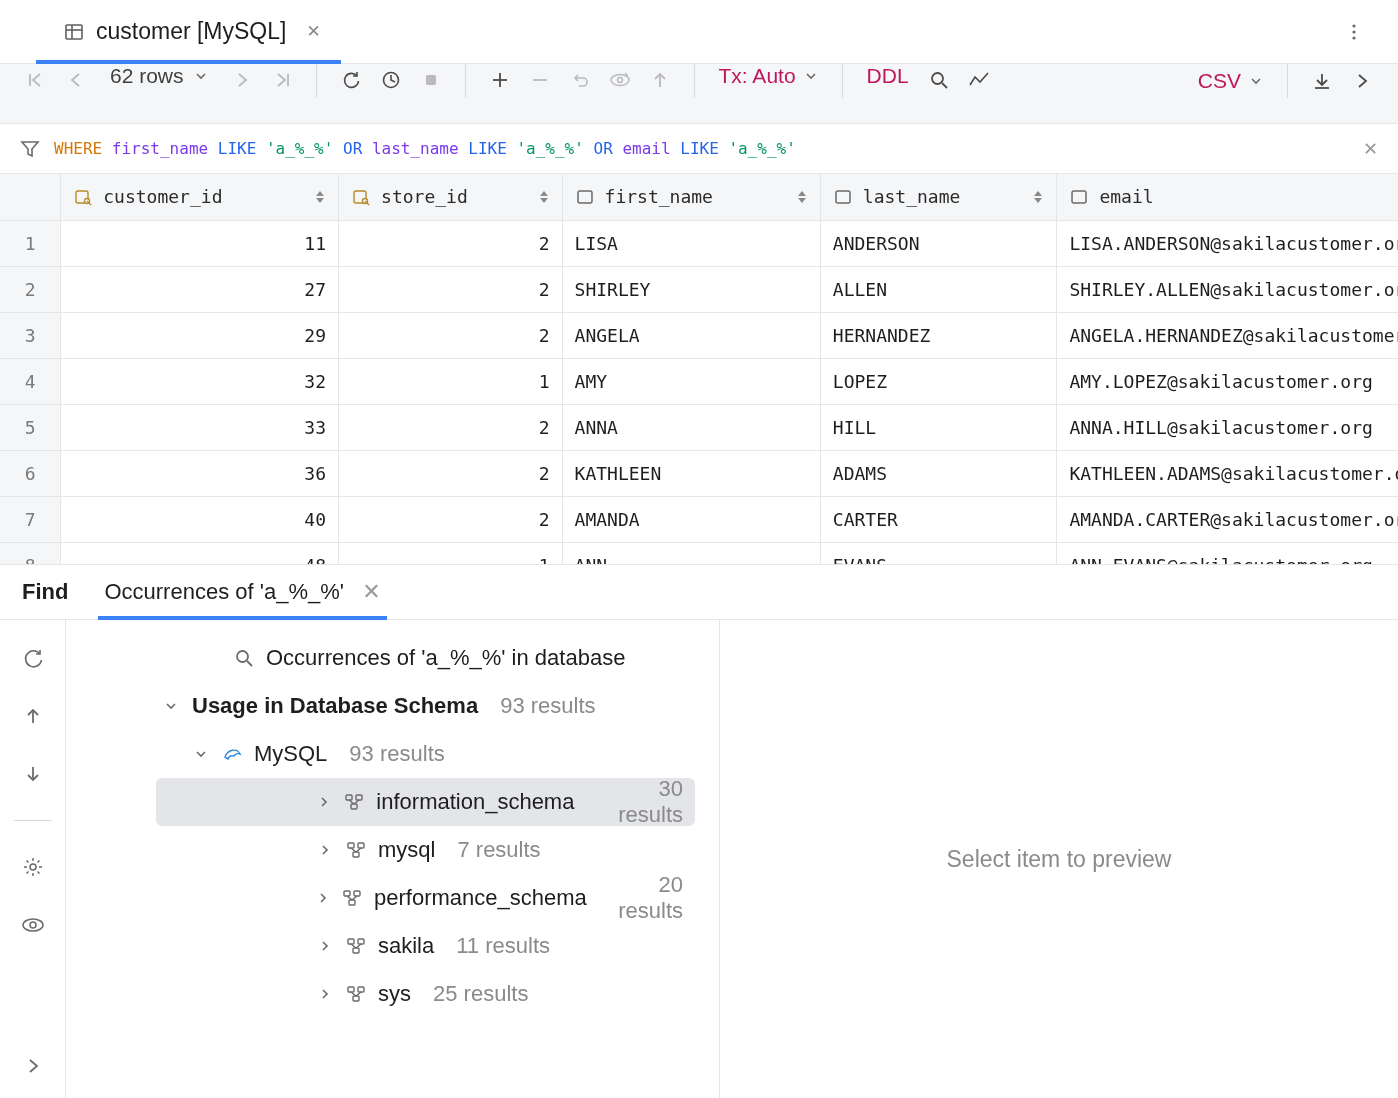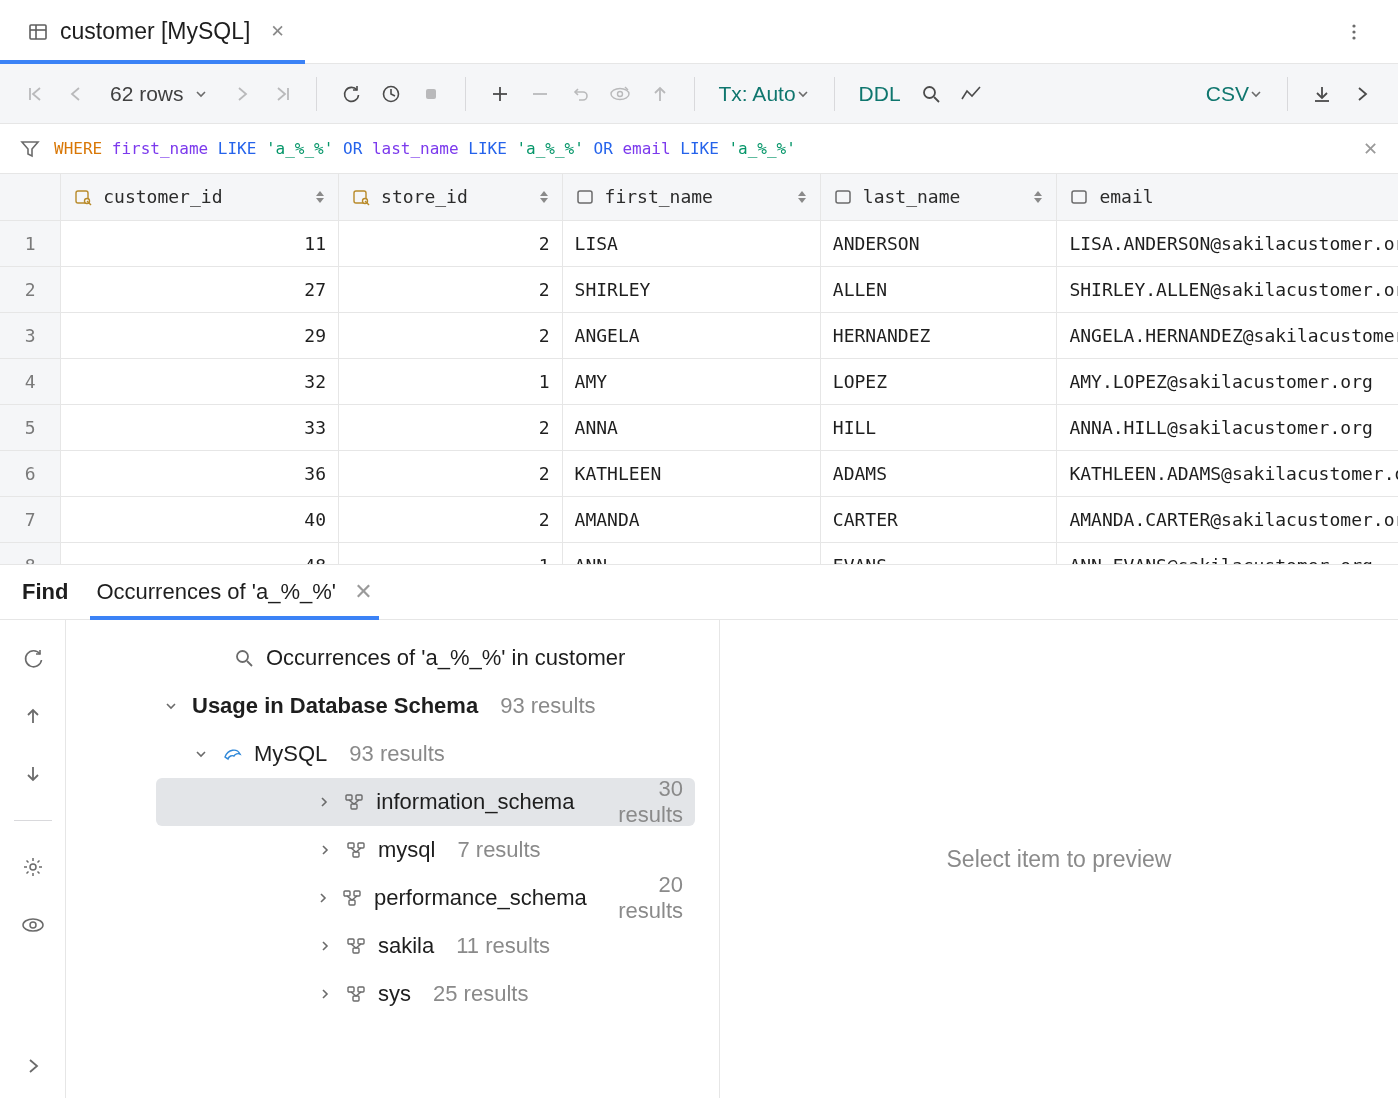--- a/index.html
+++ b/index.html
@@ -14,20 +14,21 @@
   }
   .mono { font-family: "SF Mono", "Menlo", "Consolas", monospace; }
 
   
   .tabbar {
     height: 64px;
     display: flex;
     align-items: center;
     border-bottom: 1px solid #e6e6e6;
     position: relative;
+    padding-left: 36px;
   }
   .tab {
     display: flex;
     align-items: center;
     gap: 12px;
     padding: 0 20px 0 28px;
     height: 100%;
     position: relative;
   }
   .tab.active::after {
@@ -41,30 +42,30 @@
   .tab-close { color: #8a8a8a; font-size: 17px; cursor: pointer; margin-left: 8px; }
   .tabbar .menu-dots { margin-left: auto; margin-right: 28px; color: #6b6b6b; cursor: pointer; }
   svg { display: block; }
 
   
   .toolbar {
     height: 60px;
     background: #f5f6f8;
     border-bottom: 1px solid #e6e6e6;
     display: flex;
-    align-items: center;
+    align-items: flex-start;
     padding: 0 20px;
     gap: 8px;
     color: #4b4b4b;
   }
   .toolbar .sep { width: 1px; height: 34px; background: #d9d9dc; margin: 0 10px; }
   .ticon { width: 32px; height: 32px; display:flex; align-items:center; justify-content:center; cursor:pointer; }
   .ticon.disabled { opacity: .35; cursor: default; }
   .rowcount { display:flex; align-items:center; gap:10px; font-size: 21px; color: #404040; padding: 0 10px; cursor:pointer; }
-  .txlabel { font-size: 21px; color: #0f766e; padding: 0 6px; display:flex; align-items:center; cursor:pointer; }
+  .txlabel { font-size: 21px; color: #be185d; padding: 0 6px; display:flex; align-items:center; gap:8px; cursor:pointer; }
   .right-tools { margin-left:auto; display:flex; align-items:center; gap:8px; }
 
   
   .filterbar {
     height: 50px;
     display: flex;
     align-items: center;
     padding: 0 20px;
     border-bottom: 1px solid #e6e6e6;
     gap: 14px;
@@ -111,21 +112,21 @@
     height: 534px;
     display: flex;
     flex-direction: column;
   }
   .bottom-tabs {
     height: 55px;
     border-bottom: 1px solid #e6e6e6;
     display:flex;
     align-items:center;
     padding: 0 22px;
-    gap: 28px;
+    gap: 36px;
   }
   .bottom-tabs .btab { font-size: 22px; color:#1e1e1e; cursor:pointer; position:relative; height:100%; display:flex; align-items:center; }
   .bottom-tabs .btab.findlabel { font-weight: 700; }
   .bottom-tabs .btab.active::after {
     content:""; position:absolute; left:-6px; right:-6px; bottom:-1px; height:4px; background:#3b82f6;
   }
   .btn-close-b { color:#9a9a9a; margin-left:6px; cursor:pointer; }
   .bottom-body { flex:1; display:flex; overflow:hidden; }
   .side-icons {
     width: 66px;
@@ -537,21 +538,21 @@
           </svg>
         </span>
     </div>
 
     <div class="tree-col">
       <div class="tree-row tree-head-row">
         <svg width="20" height="20" viewBox="0 0 20 20" fill="none" stroke="#6b6b6b" stroke-width="1.8">
             <circle cx="8.5" cy="8.5" r="5.5"></circle>
             <line x1="13" y1="13" x2="18" y2="18"></line>
           </svg>
-        <span class="tree-label">Occurrences of 'a_%_%' in customer</span>
+        <span class="tree-label">Occurrences of 'a_%_%' in database</span>
       </div>
       <div class="tree-row ind1">
         <span class="chev">
             <svg width="14" height="14" viewBox="0 0 14 14" fill="none" stroke="#6b6b6b" stroke-width="1.6">
               <polyline points="3,5 7,9 11,5"></polyline>
             </svg>
           </span>
         <span class="tree-label" style="font-weight:700">Usage in Database Schema</span>
         <span class="tree-count">93 results</span>
       </div>

